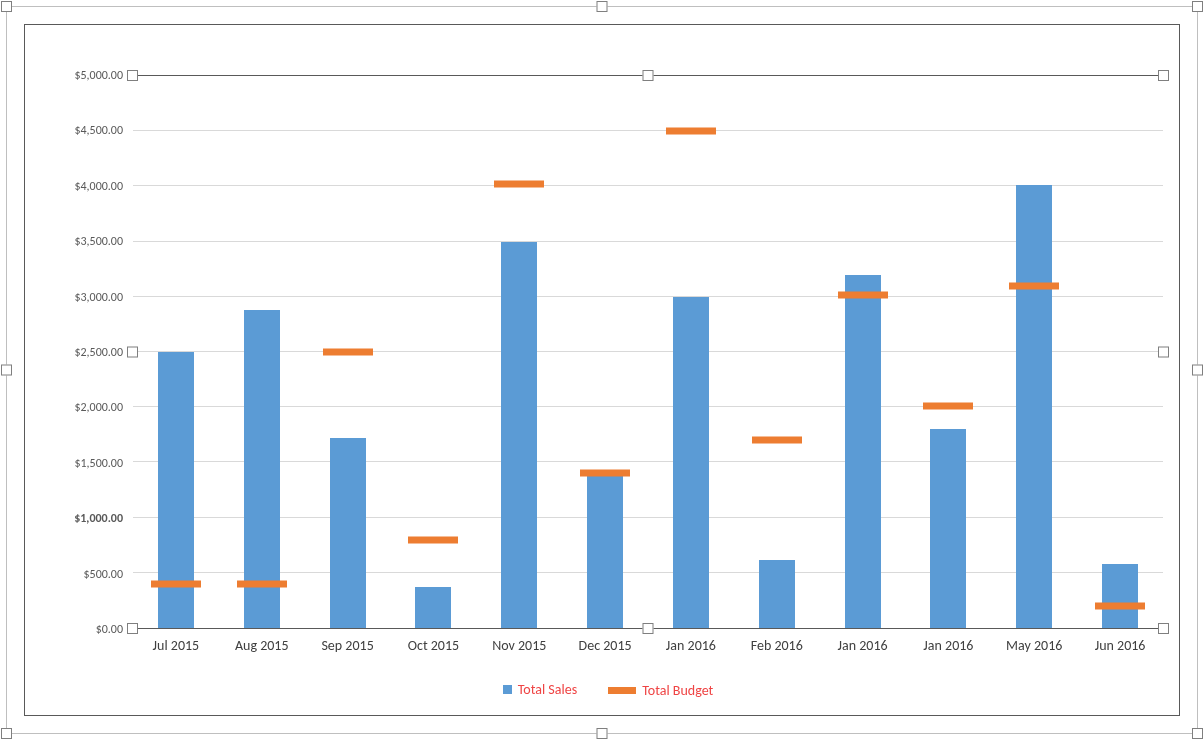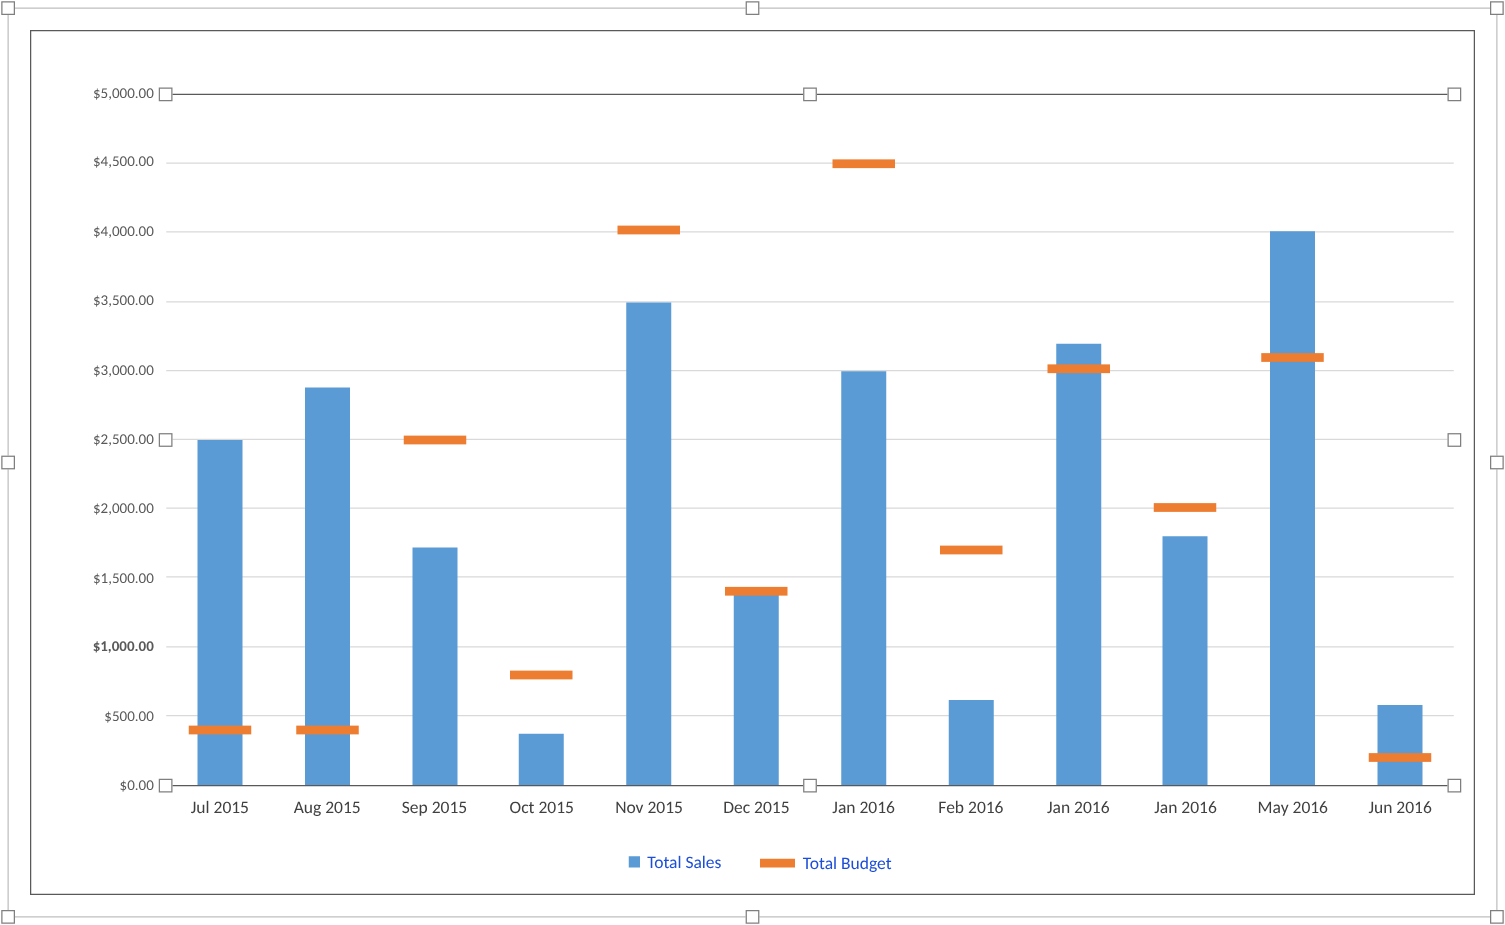--- a/index.html
+++ b/index.html
@@ -114,21 +114,21 @@
       white-space: nowrap;
       top: 2px;
     }
     .legend {
       position: absolute;
       bottom: 16px;
       left: 12px;
       right: 0;
       text-align: center;
       font-size: 14px;
-      color: #1d4ed8;
+      color: #ef4444;
     }
     .legend-item {
       display: inline-flex;
       align-items: center;
       margin: 0 14px;
     }
     .legend-swatch-bar {
       width: 9px;
       height: 9px;
       background: #5b9bd5;

